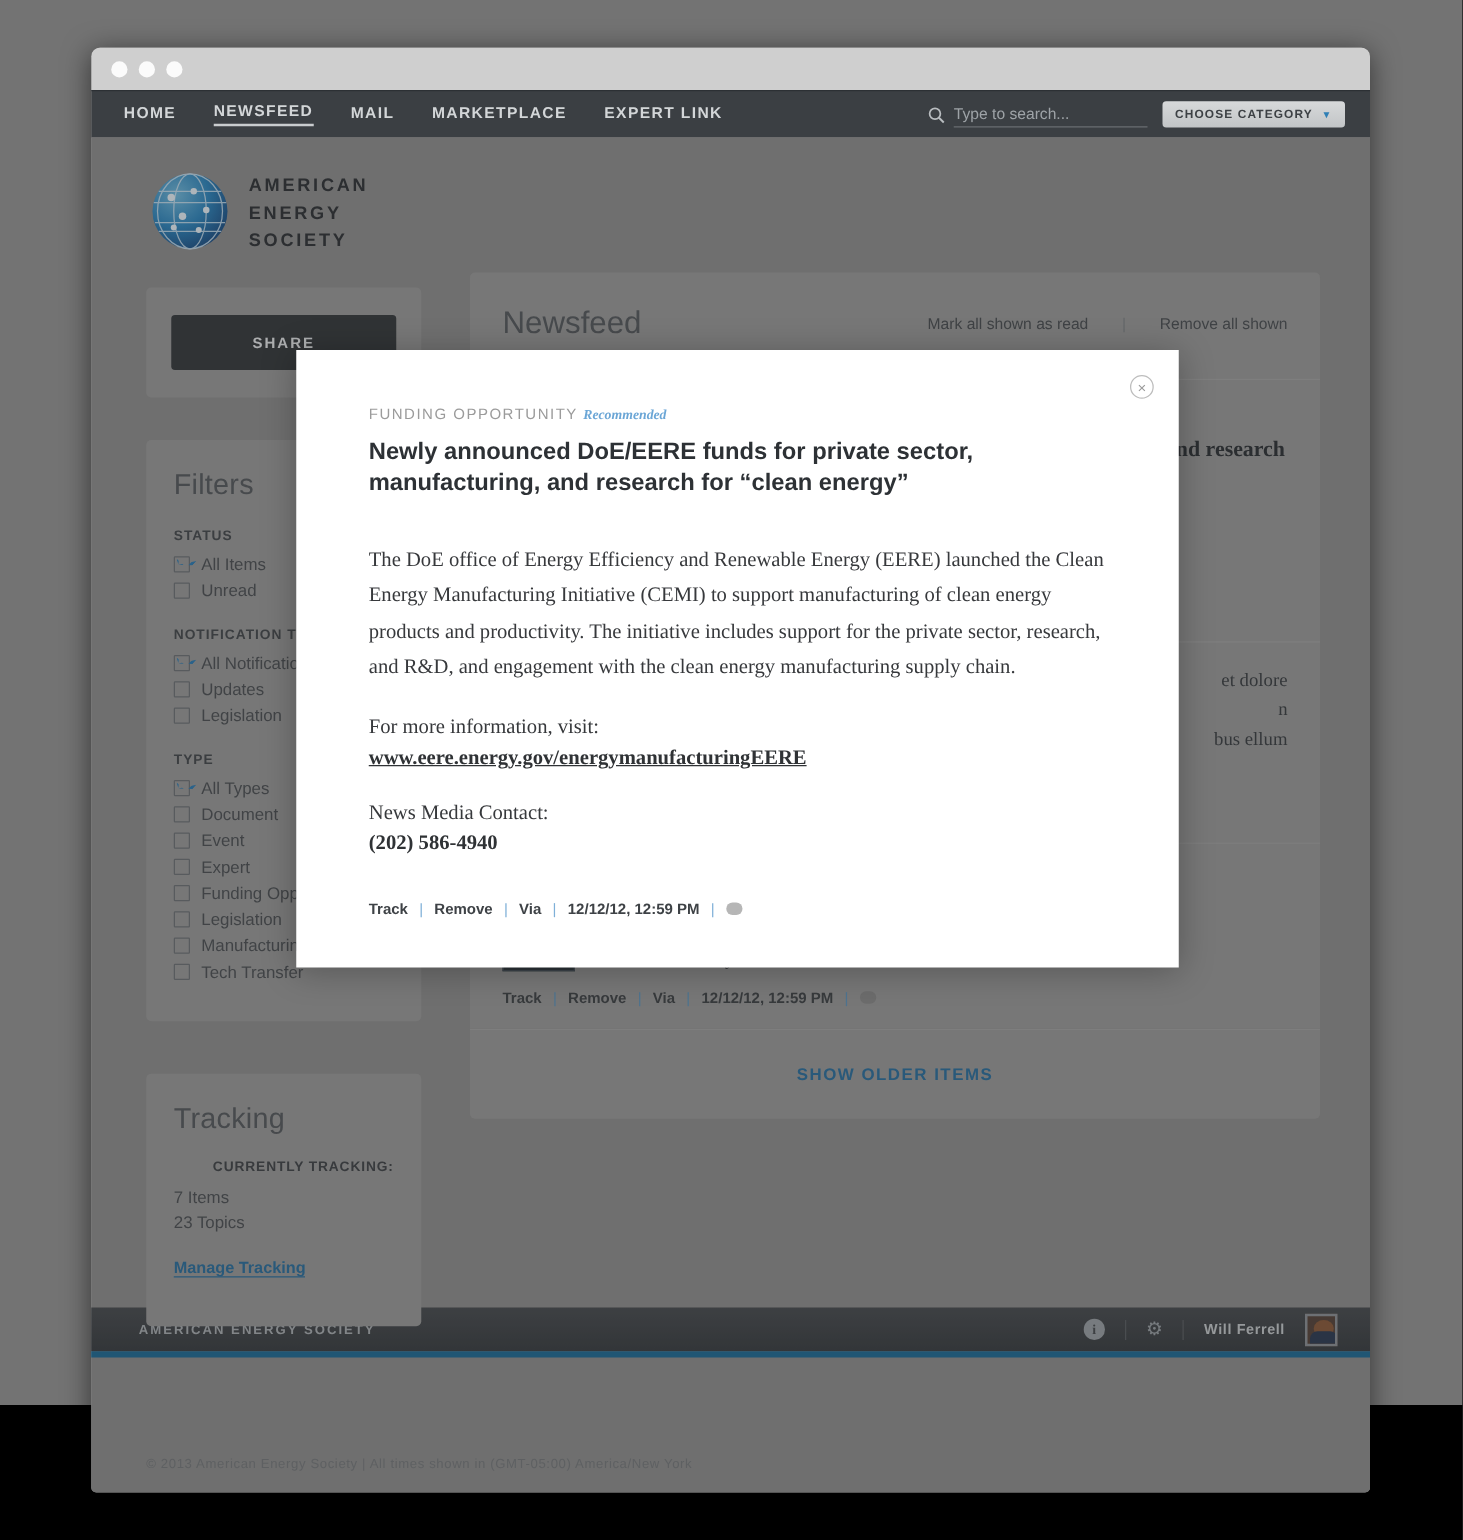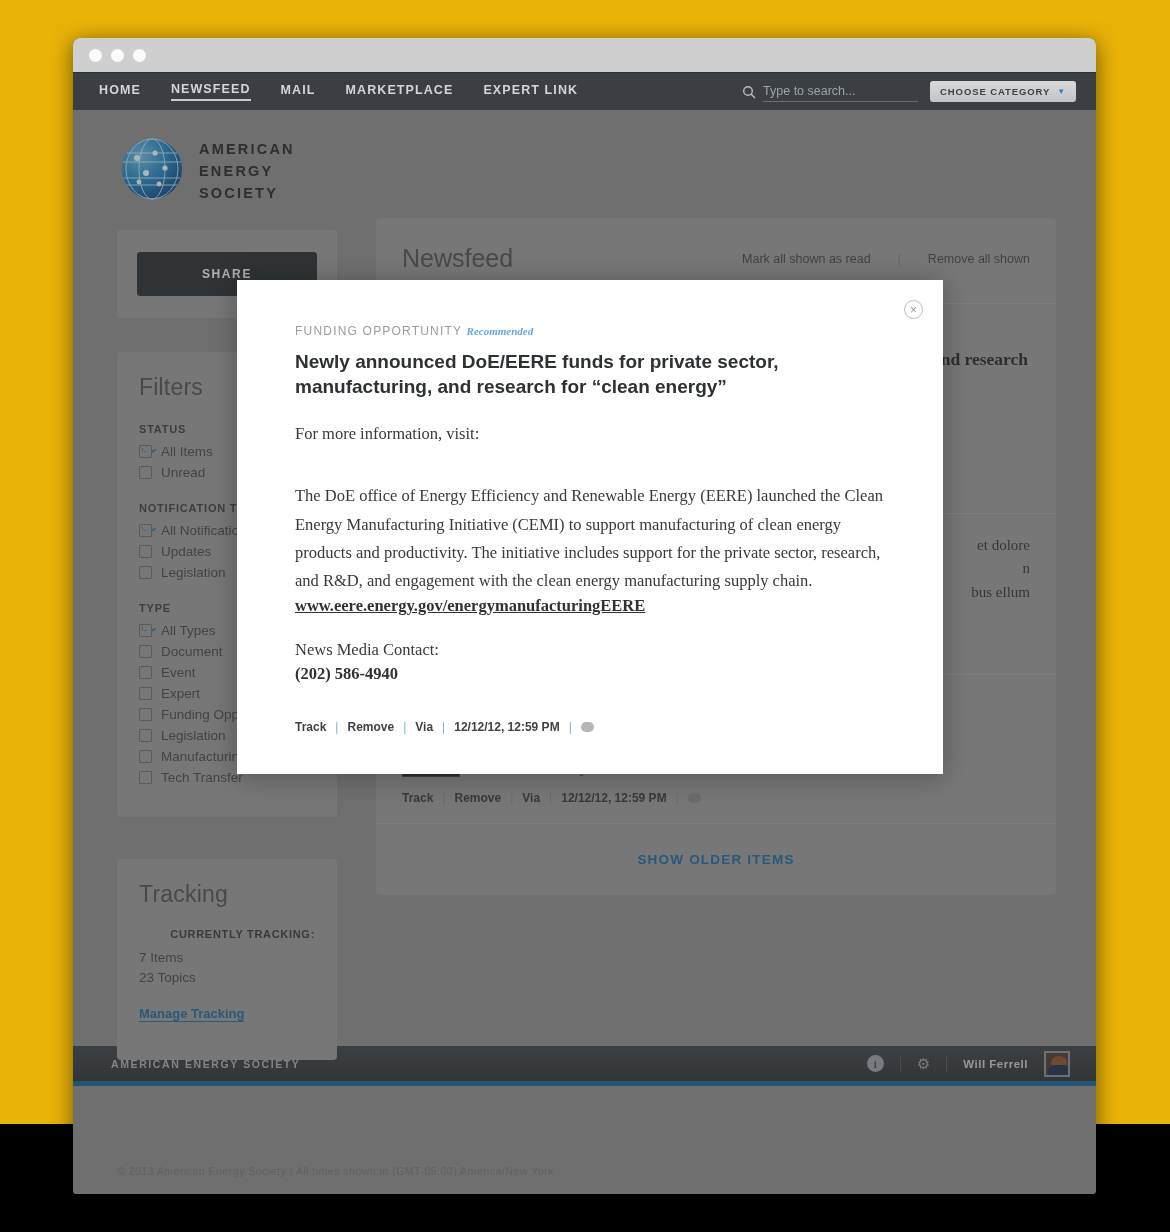--- a/index.html
+++ b/index.html
@@ -2,21 +2,21 @@
 <html><head>
 <meta charset="utf-8">
 <style>
   * { box-sizing: border-box; margin: 0; padding: 0; }
   html, body {
     width: 1170px; height: 1232px;
     background: #000;
     font-family: "Liberation Sans", sans-serif;
     overflow: hidden;
   }
-  .page { position: relative; width: 1170px; height: 1124px; background:#eab308; }
+  .page { position: relative; width: 1170px; height: 1124px; background:#737373; }
 
   
   .window {
     position: absolute; left: 73px; top: 38px;
     width: 1023px; height: 1156px;
     background: #8e8e8e;
     border-radius: 7px 7px 4px 4px;
     overflow: hidden;
     box-shadow: 0 4px 22px rgba(0,0,0,.55);
   }
@@ -428,22 +428,22 @@
 
       <div class="dim"></div>
 
       <div class="modal" style="left:0;top:170px;margin-left:164px;">
         <div class="modal-close">×</div>
         <div class="m-kicker">
           <span>FUNDING OPPORTUNITY</span>
           <span class="rec">Recommended</span>
         </div>
         <div class="m-title">Newly announced DoE/EERE funds for private sector, manufacturing, and research for “clean energy”</div>
+        <div class="m-body m-p1">The DoE office of Energy Efficiency and Renewable Energy (EERE) launched the Clean Energy Manufacturing Initiative (CEMI) to support manufacturing of clean energy products and productivity. The initiative includes support for the private sector, research, and R&amp;D, and engagement with the clean energy manufacturing supply chain.</div>
         <div class="m-body m-p2">For more information, visit:</div>
-        <div class="m-body m-p1">The DoE office of Energy Efficiency and Renewable Energy (EERE) launched the Clean Energy Manufacturing Initiative (CEMI) to support manufacturing of clean energy products and productivity. The initiative includes support for the private sector, research, and R&amp;D, and engagement with the clean energy manufacturing supply chain.</div>
         <a class="m-link">www.eere.energy.gov/energymanufacturingEERE</a>
         <div class="m-body m-p3">News Media Contact:</div>
         <div class="m-phone">(202) 586-4940</div>
         <div class="m-meta">
           <span>Track</span>
           <span class="bar">|</span>
           <span>Remove</span>
           <span class="bar">|</span>
           <span>Via</span>
           <span class="bar">|</span>

